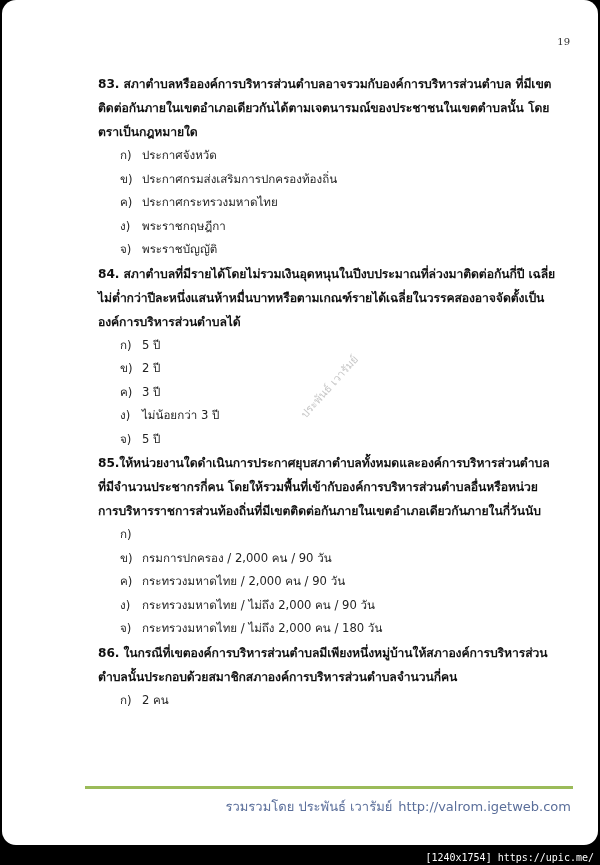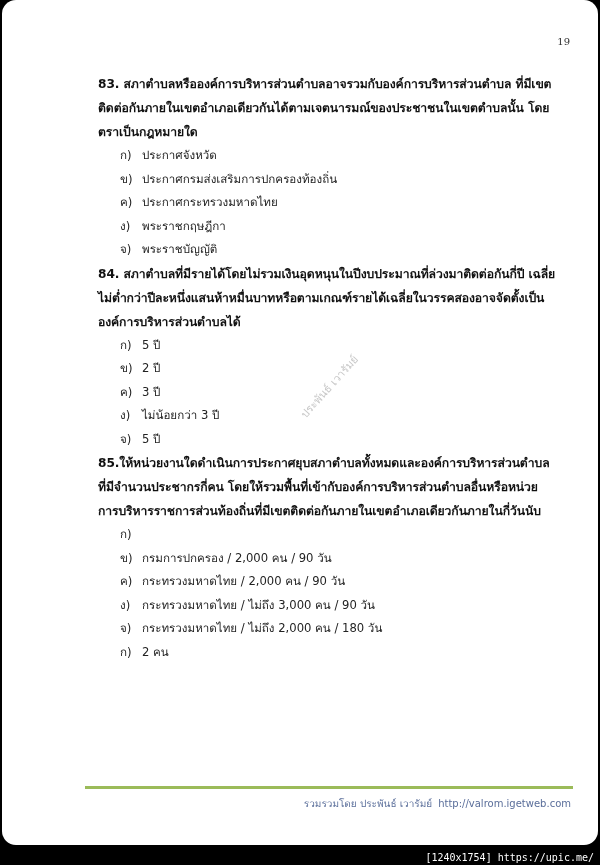--- a/index.html
+++ b/index.html
@@ -73,21 +73,21 @@
       left: 83px;
       top: 786px;
       width: 488px;
       height: 3px;
       background: #9bbb59;
     }
     .footer-text {
       position: absolute;
       right: 27px;
       top: 796px;
-      font-size: 10px;
+      font-size: 13px;
       color: #5a6e9a;
       white-space: nowrap;
     }
     .footer-text .url { margin-left: 6px; }
     .caption-bar {
       position: absolute;
       right: 6px;
       bottom: 2px;
       font-family: "DejaVu Sans Mono", monospace;
       font-size: 10px;
@@ -173,30 +173,32 @@
       <div class="option">
           <span class="key">ข)</span>
           <span>กรมการปกครอง / 2,000 คน / 90 วัน</span>
         </div>
       <div class="option">
           <span class="key">ค)</span>
           <span>กระทรวงมหาดไทย / 2,000 คน / 90 วัน</span>
         </div>
       <div class="option">
           <span class="key">ง)</span>
-          <span>กระทรวงมหาดไทย / ไม่ถึง 3,000 คน / 90 วัน</span>
+          <span>กระทรวงมหาดไทย / ไม่ถึง 2,000 คน / 90 วัน</span>
         </div>
       <div class="option">
           <span class="key">จ)</span>
           <span>กระทรวงมหาดไทย / ไม่ถึง 2,000 คน / 180 วัน</span>
         </div>
     </div>
 
     <div class="question-block">
       <div class="question">
+        <span class="q-line">86. ในกรณีที่เขตองค์การบริหารส่วนตำบลมีเพียงหนึ่งหมู่บ้านให้สภาองค์การบริหารส่วน</span>
+        <span class="q-line">ตำบลนั้นประกอบด้วยสมาชิกสภาองค์การบริหารส่วนตำบลจำนวนกี่คน</span>
       </div>
       <div class="option">
           <span class="key">ก)</span>
           <span>2 คน</span>
         </div>
     </div>
 
   </div>
 
   <div class="footer-rule"></div>

